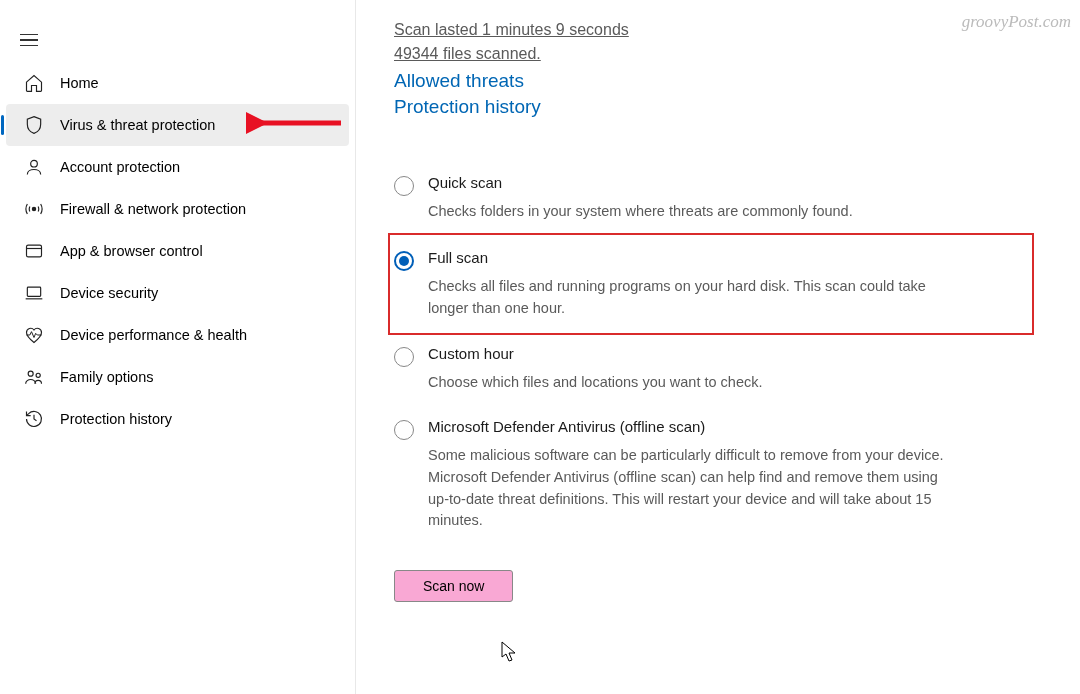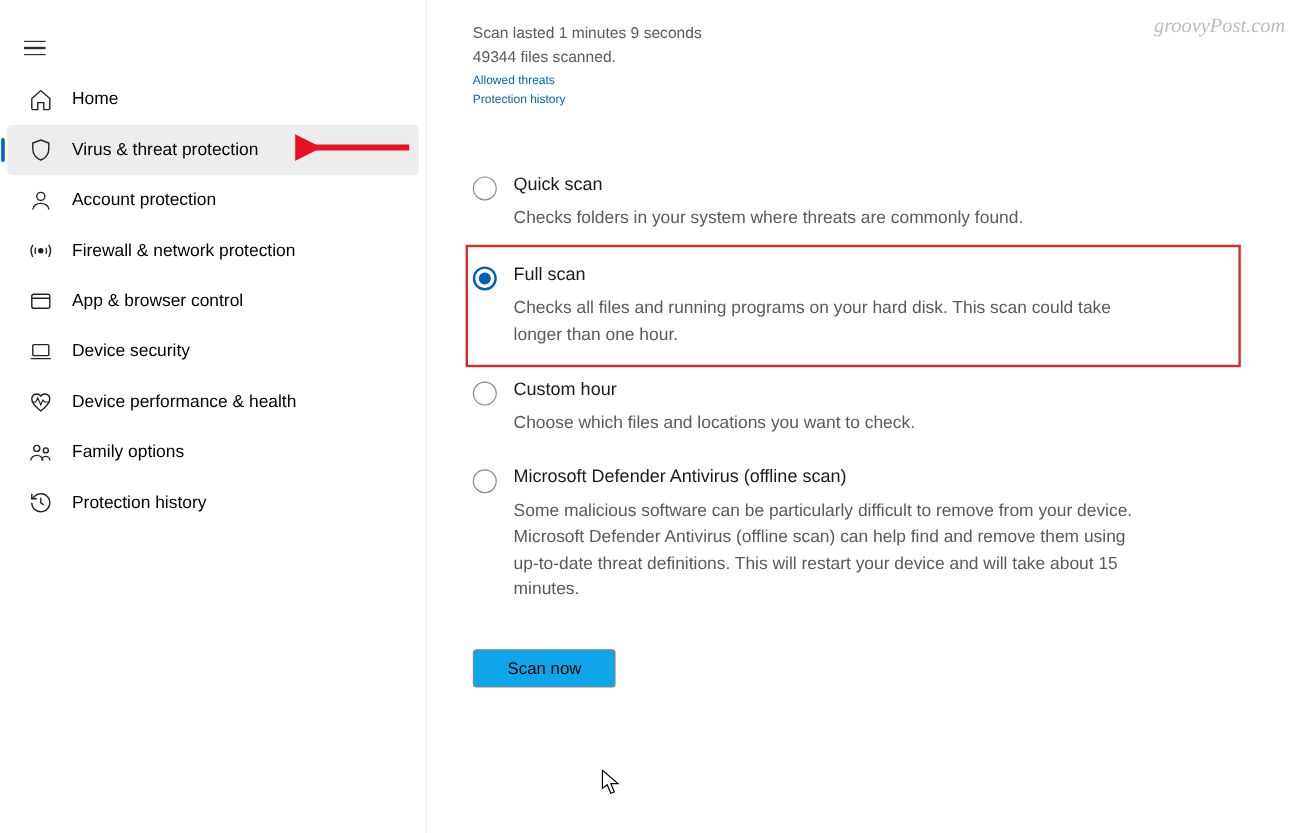--- a/index.html
+++ b/index.html
@@ -65,24 +65,24 @@
   .arrow-ptr {
     position: absolute;
     left: 246px; top: 108px;
     pointer-events: none;
   }
   .main {
     flex: 1;
     padding: 18px 38px 0 38px;
     overflow: hidden;
   }
-  .info-line { color: #5a5a5a; font-size: 13px; line-height: 1.5; }
+  .info-line { color: #5a5a5a; font-size: 16px; line-height: 1.5; text-decoration: underline; }
   .link {
     color: #0066b4;
-    font-size: 10px;
+    font-size: 19px;
     display: inline-block;
     margin-top: 4px;
     cursor: pointer;
   }
   .options { margin-top: 44px; }
   .option {
     display: flex;
     gap: 14px;
     padding: 12px 18px 12px 0;
     align-items: flex-start;
@@ -120,21 +120,21 @@
     padding: 2px 4px;
     margin: -2px 8px -2px -6px;
   }
   .scan-btn {
     margin-top: 26px;
     margin-left: 0;
     padding: 7px 28px;
     font-size: 14px;
     border: 1px solid #888;
     border-radius: 3px;
-    background: #0ea5e9;
+    background: #f9a8d4;
     cursor: pointer;
     position: relative;
   }
   .watermark {
     position: absolute;
     top: 12px; right: 9px;
     font-family: Georgia, serif;
     font-style: italic;
     color: #bbb;
     font-size: 17px;

